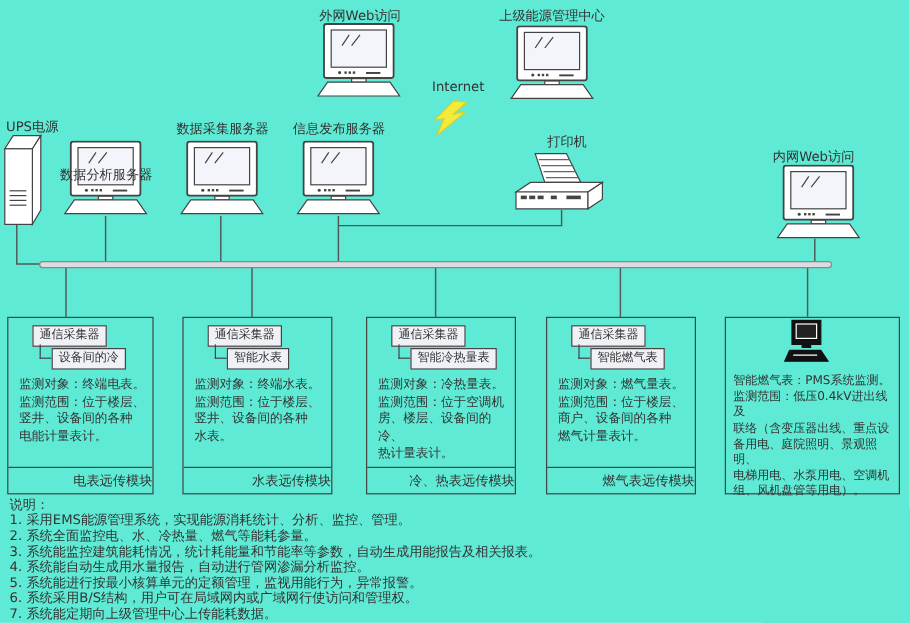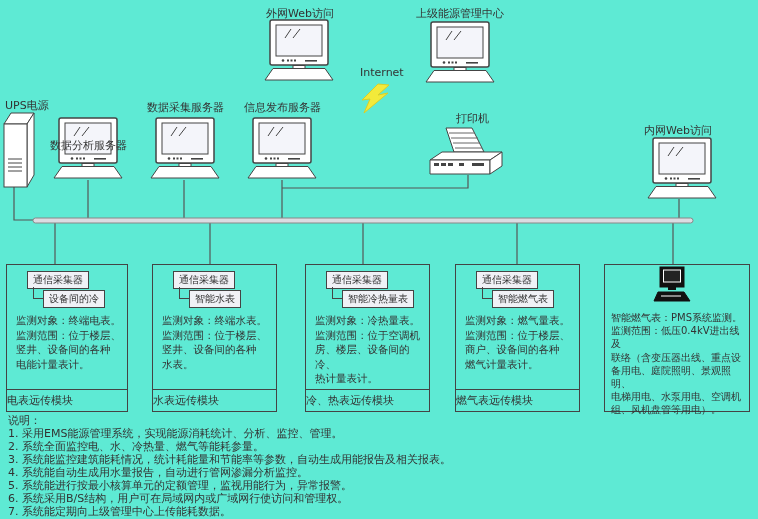--- a/index.html
+++ b/index.html
@@ -23,21 +23,21 @@
   .module .elbow {
     position:absolute; left:26px; top:22px; width:10px; height:12px;
     border-left:1px solid #444; border-bottom:1px solid #444;
   }
   .module .desc {
     position:absolute; left:9px; right:4px; top:48px;
     font-size:10.5px; line-height:14.5px; white-space:pre-line; color:#333;
   }
   .module .footer {
     position:absolute; left:0; right:0; bottom:0; height:22px;
-    border-top:1px solid #444; text-align:left;
+    border-top:1px solid #444; text-align:right;
     font-size:11px; line-height:21px; color:#333;
   }
   #module-5 .desc { left:6px; right:3px; top:46px; font-size:10px; line-height:13.2px; }
   #notes {
     position:absolute; left:8px; top:414px; z-index:3;
     font-size:11px; line-height:13px; color:#333;
   }
   #notes div { white-space:nowrap; }
 </style>
 </head>

